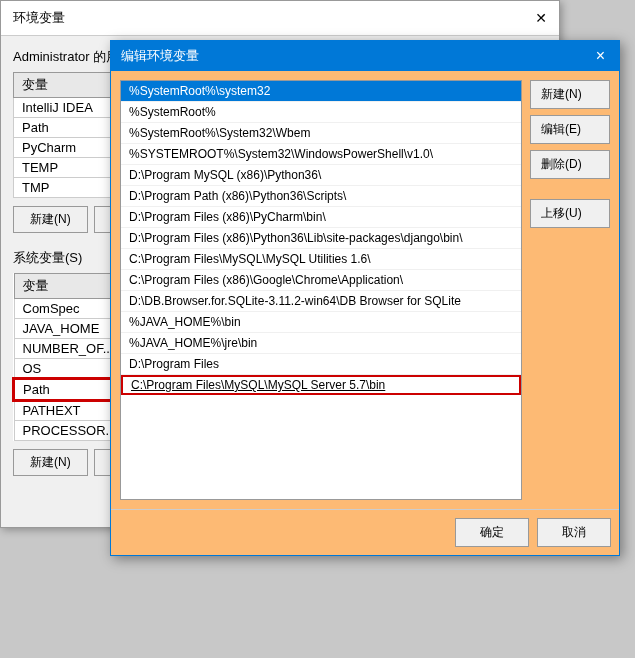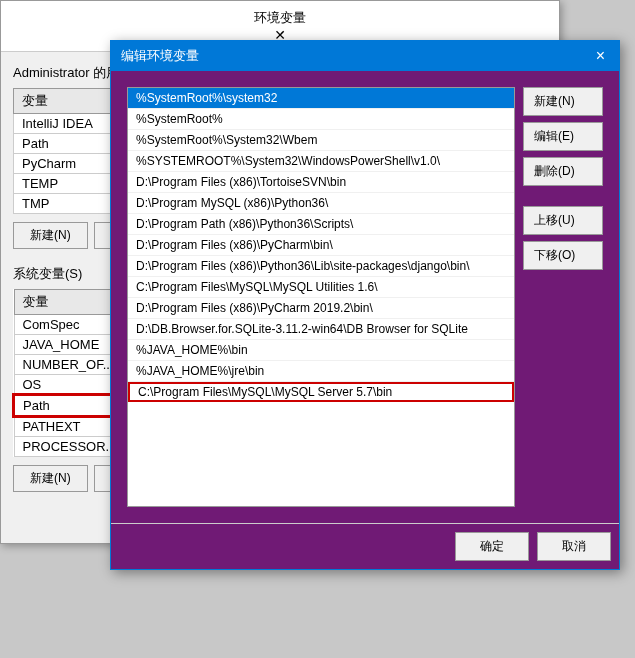--- a/index.html
+++ b/index.html
@@ -16,21 +16,20 @@
     }
     .env-dialog-bg .title-bar {
       background: #fff;
       padding: 8px 12px;
       border-bottom: 1px solid #ccc;
       font-size: 13px;
       color: #000;
       display: flex;
       justify-content: space-between;
       align-items: center;
-      flex-direction: column;
     }
     .env-dialog-bg .content {
       padding: 12px;
     }
     .section-label {
       margin-bottom: 6px;
       font-size: 13px;
     }
     .user-vars-section { margin-bottom: 16px; }
     .var-table {
@@ -66,21 +65,21 @@
       min-width: 70px;
     }
 
     .sys-vars-section { margin-top: 8px; }
 
     
     .edit-dialog {
       position: absolute;
       top: 40px; left: 110px;
       width: 510px;
-      background: #701a75;
+      background: #fdba74;
       border: 1px solid #0078d7;
       box-shadow: 3px 3px 12px rgba(0,0,0,0.4);
       z-index: 10;
     }
     .edit-dialog .title-bar {
       background: #0078d7;
       color: #fff;
       padding: 6px 10px;
       display: flex;
       justify-content: space-between;
@@ -89,21 +88,21 @@
     }
     .edit-dialog .title-bar .close-btn {
       color: #fff;
       cursor: pointer;
       font-size: 16px;
       line-height: 1;
       padding: 0 4px;
     }
     .edit-dialog-content {
       display: flex;
-      padding: 16px;
+      padding: 9px;
       gap: 8px;
     }
     .path-list-container {
       flex: 1;
       border: 1px solid #999;
       background: #fff;
       overflow-y: auto;
       height: 420px;
     }
     .path-list-item {
@@ -275,39 +274,38 @@
   <div class="title-bar">
     <span>编辑环境变量</span>
     <span class="close-btn">×</span>
   </div>
   <div class="edit-dialog-content">
     <div class="path-list-container" id="path-list">
     <div class="path-list-item selected" title="%SystemRoot%\system32">%SystemRoot%\system32</div>
         <div class="path-list-item" title="%SystemRoot%">%SystemRoot%</div>
         <div class="path-list-item" title="%SystemRoot%\System32\Wbem">%SystemRoot%\System32\Wbem</div>
         <div class="path-list-item" title="%SYSTEMROOT%\System32\WindowsPowerShell\v1.0\">%SYSTEMROOT%\System32\WindowsPowerShell\v1.0\</div>
-        <div class="path-list-item" title="D:\Program Files (x86)\TortoiseSVN\bin">D:\Program Files (x86)\TortoiseSVN\bin</div>
         <div class="path-list-item" title="D:\Program Files (x86)\Python36\">D:\Program MySQL (x86)\Python36\</div>
         <div class="path-list-item" title="D:\Program Files (x86)\Python36\Scripts\">D:\Program Path (x86)\Python36\Scripts\</div>
         <div class="path-list-item" title="D:\Program Files (x86)\PyCharm\bin\">D:\Program Files (x86)\PyCharm\bin\</div>
         <div class="path-list-item" title="D:\Program Files (x86)\Python36\Lib\site-packages\django\bin\">D:\Program Files (x86)\Python36\Lib\site-packages\django\bin\</div>
         <div class="path-list-item" title="C:\Program Files\MySQL\MySQL Utilities 1.6\">C:\Program Files\MySQL\MySQL Utilities 1.6\</div>
-        <div class="path-list-item" title="D:\Program Files (x86)\PyCharm 2019.2\bin\">D:\Program Files (x86)\PyCharm 2019.2\bin\</div>
+        <div class="path-list-item" title="C:\Program Files (x86)\Google\Chrome\Application\">C:\Program Files (x86)\Google\Chrome\Application\</div>
         <div class="path-list-item" title="D:\DB.Browser.for.SQLite-3.11.2-win64\DB Browser for SQLite">D:\DB.Browser.for.SQLite-3.11.2-win64\DB Browser for SQLite</div>
         <div class="path-list-item" title="%JAVA_HOME%\bin">%JAVA_HOME%\bin</div>
         <div class="path-list-item" title="%JAVA_HOME%\jre\bin">%JAVA_HOME%\jre\bin</div>
-        <div class="path-list-item highlighted" title="C:\Program Files\MySQL\MySQL Server 5.7\bin" style="border: 2px solid rgb(204, 0, 0); padding: 1px 8px;">C:\Program Files\MySQL\MySQL Server 5.7\bin</div>
+        <div class="path-list-item" title="D:\Program Files">D:\Program Files</div>
+        <div class="path-list-item highlighted" title="C:\Program Files\MySQL\MySQL Server 5.7\bin" style="border: 2px solid rgb(204, 0, 0); padding: 1px 8px; text-decoration: underline;">C:\Program Files\MySQL\MySQL Server 5.7\bin</div>
       </div>
     <div class="edit-dialog-buttons">
       <button class="btn-action">新建(N)</button>
       <button class="btn-action">编辑(E)</button>
       <button class="btn-action">删除(D)</button>
       <div style="margin-top:8px;"></div>
       <button class="btn-action">上移(U)</button>
-      <button class="btn-action">下移(O)</button>
       <div style="margin-top:8px;"></div>
     </div>
   </div>
   <div class="edit-dialog-footer">
     <button class="btn-ok">确定</button>
     <button class="btn-ok">取消</button>
   </div>
 </div>
 
 <div class="annotation" style="top: 512px; left: 155px;">mysql的安装路径</div>

